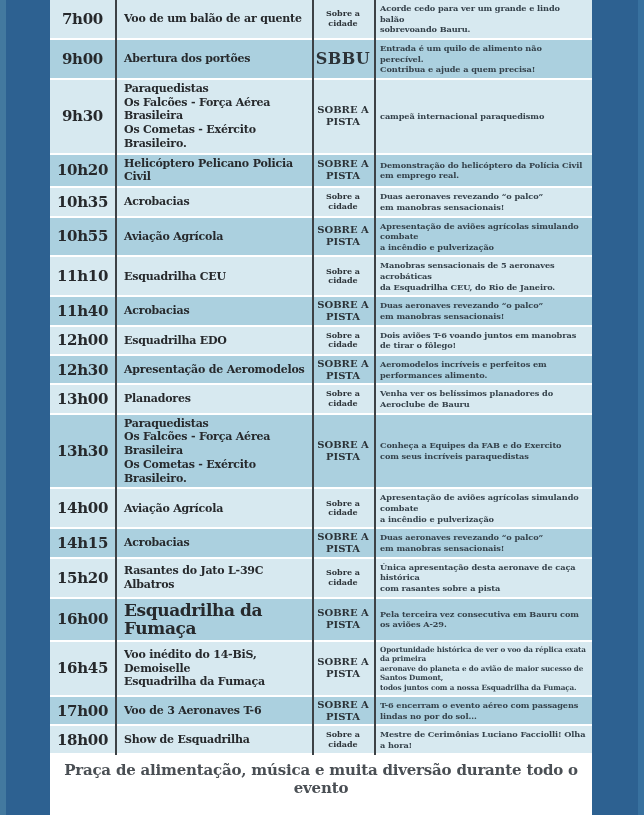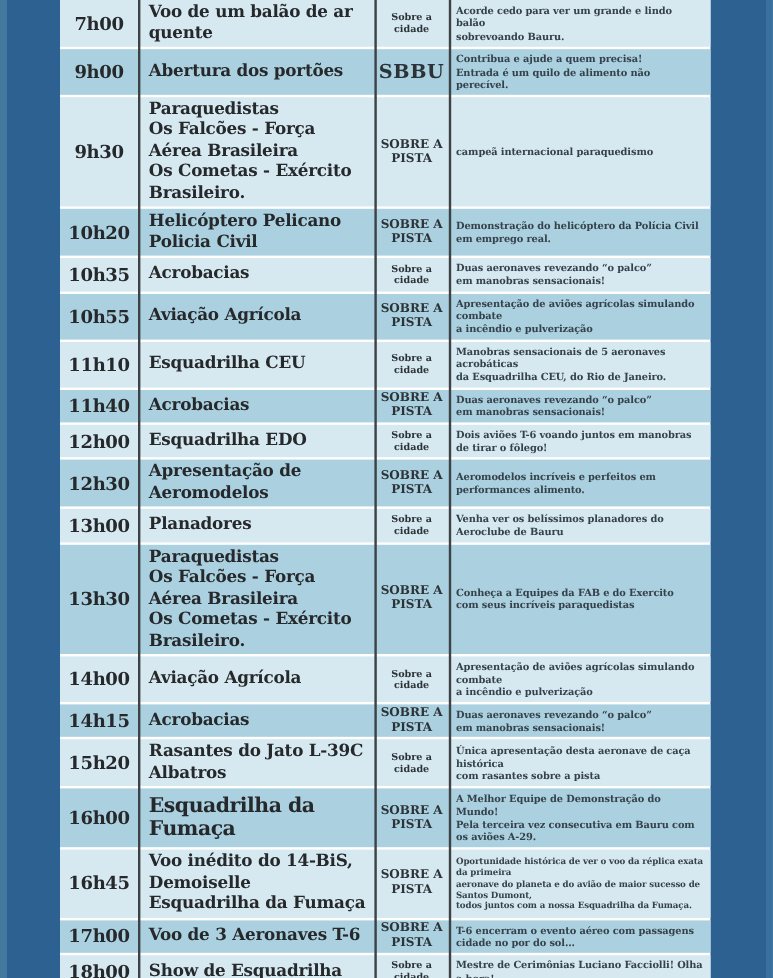--- a/index.html
+++ b/index.html
@@ -14,21 +14,21 @@
   
   .table-wrap{position:relative;background:#fff;}
   .vline{position:absolute;top:0;bottom:0;width:2px;background:#3d4246;z-index:5;}
   .vline.v1{left:65px;} .vline.v2{left:262px;} .vline.v3{left:324px;}
   .row{display:grid;grid-template-columns:65px 197px 62px 1fr;margin-bottom:2px;
        align-items:center;min-height:24px;}
   .row.light{background:#d7e9f0;}
   .row.dark{background:#abd0df;}
   .cell{box-sizing:border-box;}
   .time{font-size:15px;font-weight:700;color:#26292c;text-align:center;letter-spacing:-0.3px;}
-  .title{font-size:14px;font-weight:700;color:#26292c;padding:2px 4px 2px 9px;line-height:1.25;letter-spacing:-0.2px;}
+  .title{font-size:11px;font-weight:700;color:#26292c;padding:2px 4px 2px 9px;line-height:1.25;letter-spacing:-0.2px;}
   .row.big .title{font-size:17px;letter-spacing:-0.4px;line-height:1.1;}
   .loc{text-align:center;font-weight:700;color:#2c3338;line-height:1.2;}
   .loc.city{font-size:8px;}
   .loc.strip{font-size:10px;text-transform:uppercase;}
   .loc.sbbu{font-size:16px;letter-spacing:0.5px;}
   .desc{font-size:8.2px;font-weight:700;color:#35424b;line-height:1.3;padding:3px 6px;letter-spacing:-0.1px;}
   .row.small-desc .desc{font-size:7.2px;}
 
   
   .banner{background:#fff;text-align:center;font-size:15px;font-weight:700;color:#4a4f54;
@@ -64,22 +64,22 @@
     <div class="cell time">
               <div>9h00</div>
             </div>
     <div class="cell title">
               <div>Abertura dos portões</div>
             </div>
     <div class="cell loc sbbu">
               <div>SBBU</div>
             </div>
     <div class="cell desc">
+              <div>Entrada é um quilo de alimento não perecível.</div>
               <div>Contribua e ajude a quem precisa!</div>
-              <div>Entrada é um quilo de alimento não perecível.</div>
             </div>
   </div>
 
   <div class="row light">
     <div class="cell time">
               <div>9h30</div>
             </div>
     <div class="cell title">
               <div>Paraquedistas</div>
               <div>Os Falcões - Força Aérea Brasileira</div>
@@ -296,21 +296,20 @@
               <div>16h00</div>
             </div>
     <div class="cell title">
               <div>Esquadrilha da Fumaça</div>
             </div>
     <div class="cell loc strip">
               <div>SOBRE A</div>
               <div>PISTA</div>
             </div>
     <div class="cell desc">
-              <div>A Melhor Equipe de Demonstração do Mundo!</div>
               <div>Pela terceira vez consecutiva em Bauru com os aviões A-29.</div>
             </div>
   </div>
 
   <div class="row light small-desc">
     <div class="cell time">
               <div>16h45</div>
             </div>
     <div class="cell title">
               <div>Voo inédito do 14-BiS, Demoiselle</div>
@@ -333,21 +332,21 @@
             </div>
     <div class="cell title">
               <div>Voo de 3 Aeronaves T-6</div>
             </div>
     <div class="cell loc strip">
               <div>SOBRE A</div>
               <div>PISTA</div>
             </div>
     <div class="cell desc">
               <div>T-6 encerram o evento aéreo com passagens</div>
-              <div>cidade no por do sol...</div>
+              <div>lindas no por do sol...</div>
             </div>
   </div>
 
   <div class="row light">
     <div class="cell time">
               <div>18h00</div>
             </div>
     <div class="cell title">
               <div>Show de Esquadrilha</div>
             </div>

